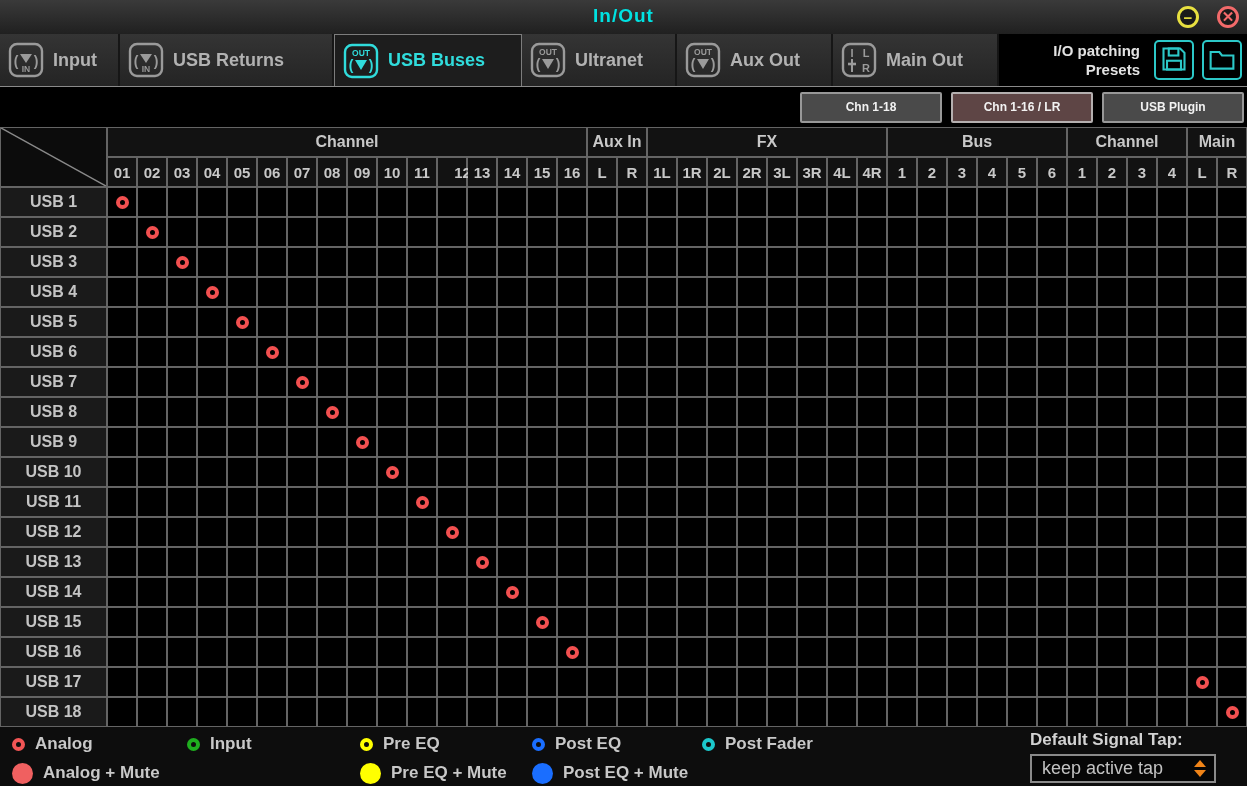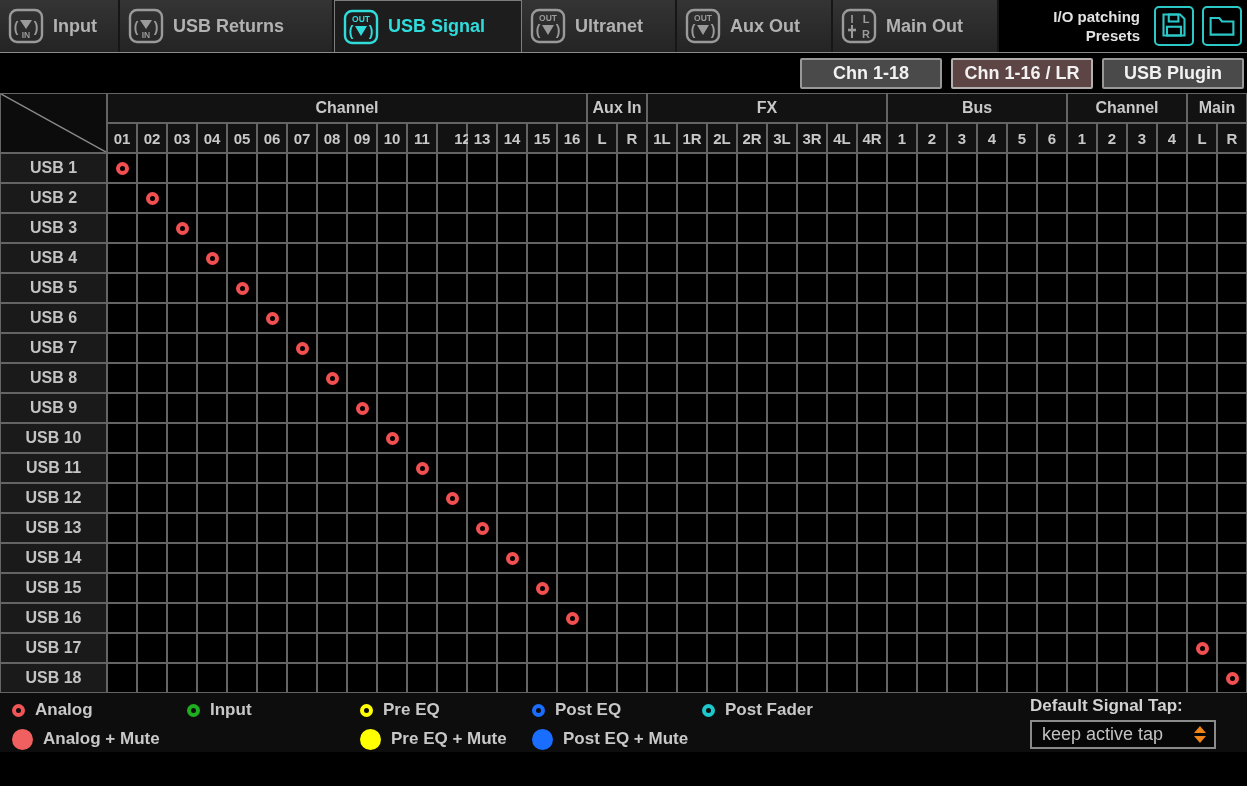--- a/index.html
+++ b/index.html
@@ -30,21 +30,21 @@
                 width:248px;background:#000;padding-right:5px;gap:8px;}
   .preset-label{color:#e2e2e2;font-size:15px;font-weight:bold;text-align:right;
                 line-height:19px;margin-right:6px;}
   .io-btn{width:40px;height:40px;background:#000;border:2px solid #2cc8c8;border-radius:5px;
           display:flex;align-items:center;justify-content:center;cursor:pointer;padding:0;}
 
   
   .filterbar{display:flex;justify-content:flex-end;align-items:center;gap:9px;
              height:40px;background:#000;padding-right:3px;}
   .view-btn{width:142px;height:31px;background:#4a4a4a;border:2px solid #989898;border-radius:2px;
-            color:#f2f2f2;font-size:18px;font-weight:bold;cursor:pointer;
+            color:#f2f2f2;font-size:12px;font-weight:bold;cursor:pointer;
             display:flex;align-items:center;justify-content:center;white-space:nowrap;}
   .view-btn.selected{background:#5e4545;border-color:#b5b0b0;}
 
   
   .matrix-wrap{height:600px;background:#000;overflow:hidden;}
   .matrix{display:grid;grid-template-columns:105px repeat(38,28px);
           grid-auto-rows:28px;gap:2px;background:#646464;
           border:1px solid #646464;width:1247px;}
   .hcell{background:#121212;display:flex;align-items:center;justify-content:center;
          color:#c8c8c8;font-weight:bold;font-size:16px;}
@@ -74,20 +74,25 @@
   .tap-arrows{display:flex;flex-direction:column;line-height:0;}
   .tap-arrows span{width:0;height:0;border-left:6px solid transparent;border-right:6px solid transparent;}
   .arrow-up{border-bottom:7px solid #f08418;margin-bottom:3px;}
   .arrow-down{border-top:7px solid #f08418;}
 </style>
 </head>
 <body>
 
 <div class="window">
 
+  <div class="titlebar">
+    <div class="title">In/Out</div>
+    <div class="win-btn win-min">−</div>
+    <div class="win-btn win-close">✕</div>
+  </div>
 
   <div class="tabbar">
     <div class="tabs" id="tabs">
         <div class="tab" style="width: 120px;">
           <span>
             <svg class="tab-icon" viewBox="0 0 36 36">
     <rect x="2" y="2" width="32" height="32" rx="7" fill="none" stroke="#9a9a9a" stroke-width="2.4"></rect>
     <text x="8" y="24" fill="#9a9a9a" font-size="14" font-weight="bold" text-anchor="middle">(</text>
     <text x="28" y="24" fill="#9a9a9a" font-size="14" font-weight="bold" text-anchor="middle">)</text>
     <polygon points="12,12 24,12 18,21" fill="#9a9a9a"></polygon>
@@ -111,21 +116,21 @@
         <div class="tab selected" style="width: 188px;">
           <span>
             <svg class="tab-icon" viewBox="0 0 36 36">
     <rect x="2" y="2" width="32" height="32" rx="7" fill="none" stroke="#30dcdc" stroke-width="2.4"></rect>
     <text x="18" y="13" fill="#30dcdc" font-size="8.5" font-weight="bold" text-anchor="middle">OUT</text>
     <text x="8" y="27" fill="#30dcdc" font-size="14" font-weight="bold" text-anchor="middle">(</text>
     <text x="28" y="27" fill="#30dcdc" font-size="14" font-weight="bold" text-anchor="middle">)</text>
     <polygon points="12,17 24,17 18,27" fill="#30dcdc"></polygon>
             </svg>
           </span>
-          <span class="tab-label">USB Signal</span>
+          <span class="tab-label">USB Buses</span>
         </div>
         <div class="tab" style="width: 155px;">
           <span>
             <svg class="tab-icon" viewBox="0 0 36 36">
     <rect x="2" y="2" width="32" height="32" rx="7" fill="none" stroke="#9a9a9a" stroke-width="2.4"></rect>
     <text x="18" y="13" fill="#9a9a9a" font-size="8.5" font-weight="bold" text-anchor="middle">OUT</text>
     <text x="8" y="27" fill="#9a9a9a" font-size="14" font-weight="bold" text-anchor="middle">(</text>
     <text x="28" y="27" fill="#9a9a9a" font-size="14" font-weight="bold" text-anchor="middle">)</text>
     <polygon points="12,17 24,17 18,27" fill="#9a9a9a"></polygon>
             </svg>

